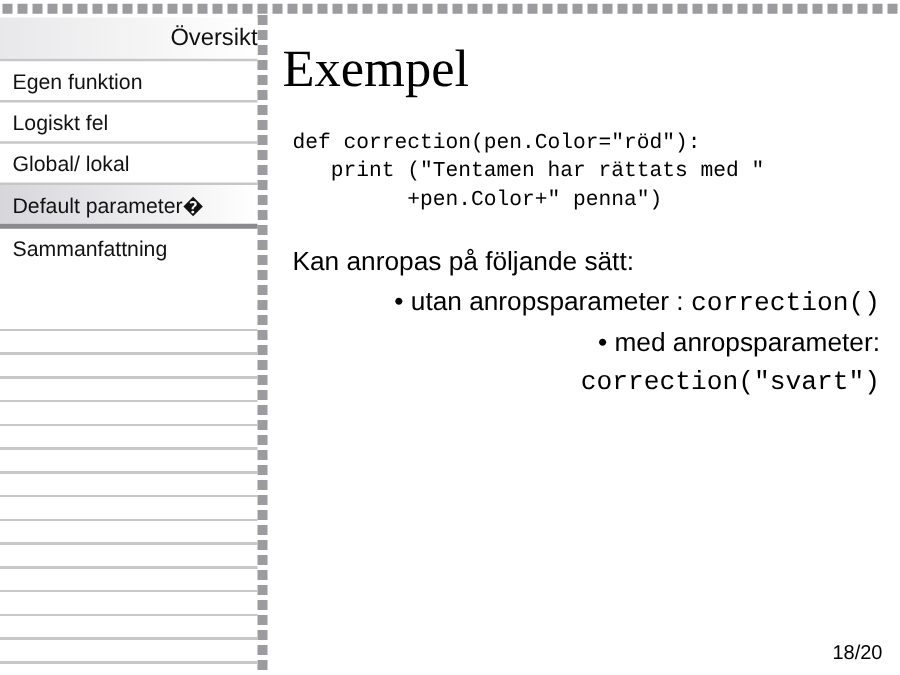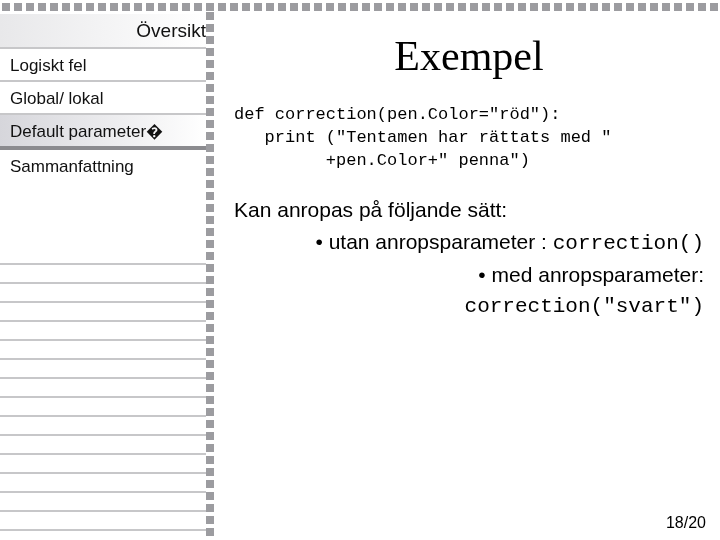--- a/index.html
+++ b/index.html
@@ -81,21 +81,20 @@
   }
   .sidebar-item.last-strong {
     border-top: 4px solid #8b8b8f;
   }
 
   .main {
     position: absolute;
     top: 14px; left: 226px; right: 8px; bottom: 8px;
   }
   .title {
-    text-align: center;
     font-family: "Times New Roman", Times, serif;
     font-size: 42px;
     padding: 18px 0 24px 0;
   }
   .code {
     font-family: "Courier New", Courier, monospace;
     font-size: 17px;
     line-height: 1.35;
     white-space: pre;
     padding-left: 8px;
@@ -226,20 +225,21 @@
       <span></span>
       <span></span>
       <span></span>
       <span></span>
       <span></span>
     </div>
   <div class="hlines"></div>
 
   <div class="sidebar" id="sidebar">
       <div class="sidebar-item heading">Översikt</div>
+      <div class="sidebar-item">Egen funktion</div>
       <div class="sidebar-item">Logiskt fel</div>
       <div class="sidebar-item">Global/ lokal</div>
       <div class="sidebar-item active">Default parameter�</div>
       <div class="sidebar-item last-strong">Sammanfattning</div>
     </div>
 
   <div class="main">
     <div class="title">Exempel</div>
     <div class="code">def correction(pen.Color="röd"):
    print ("Tentamen har rättats med "

